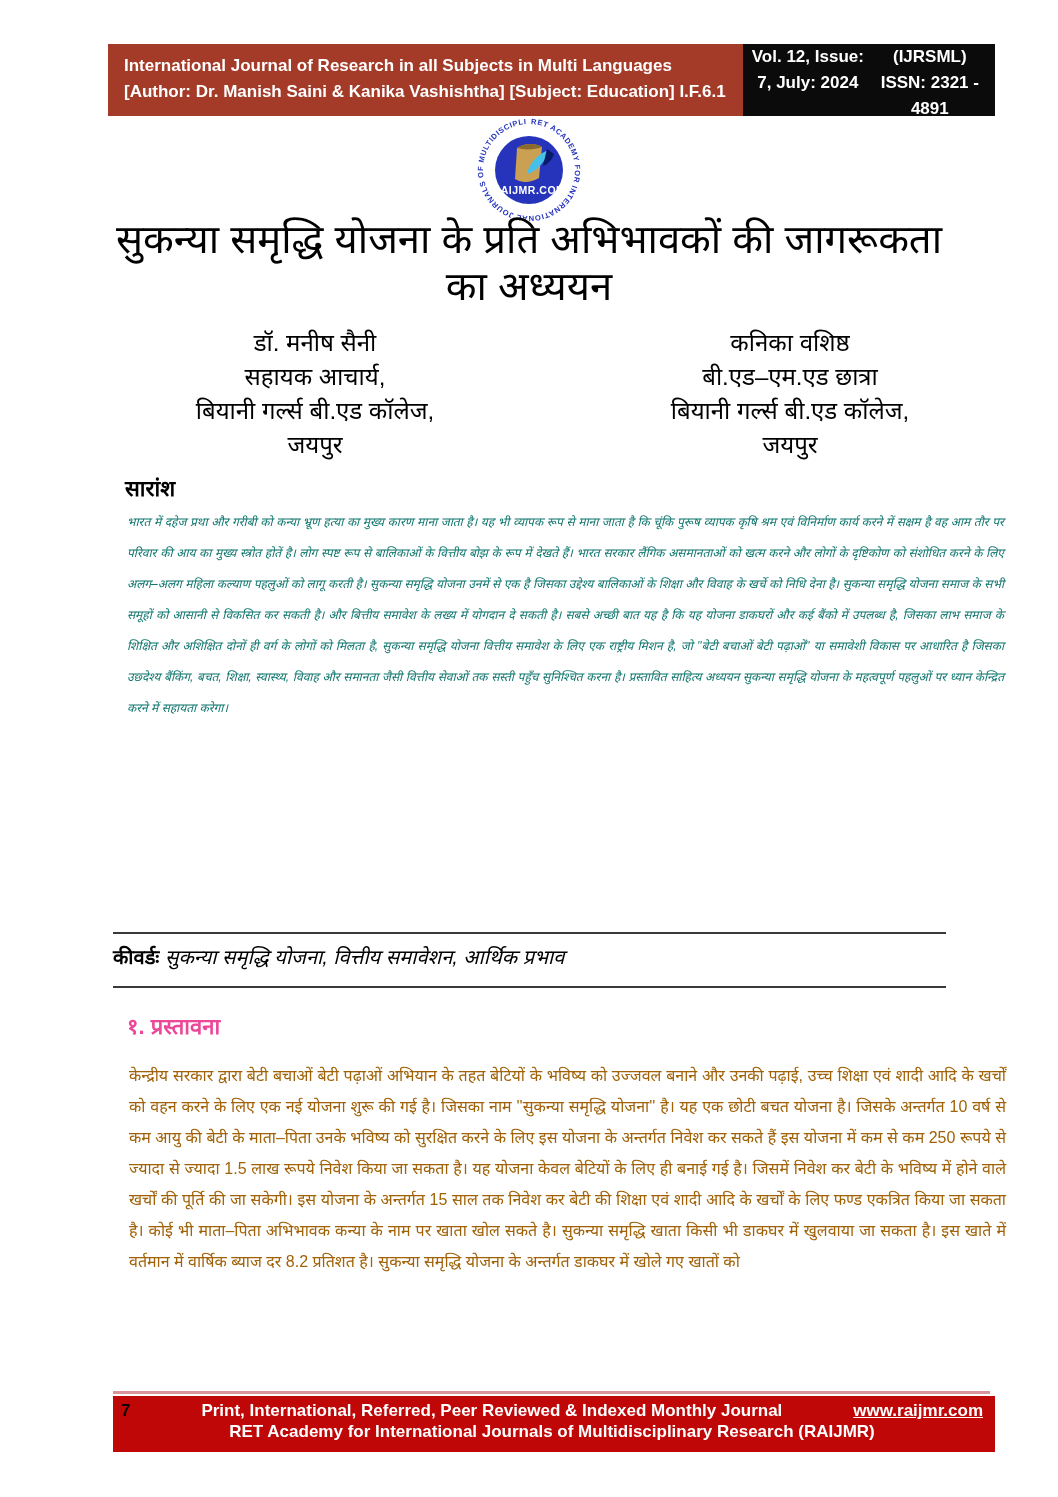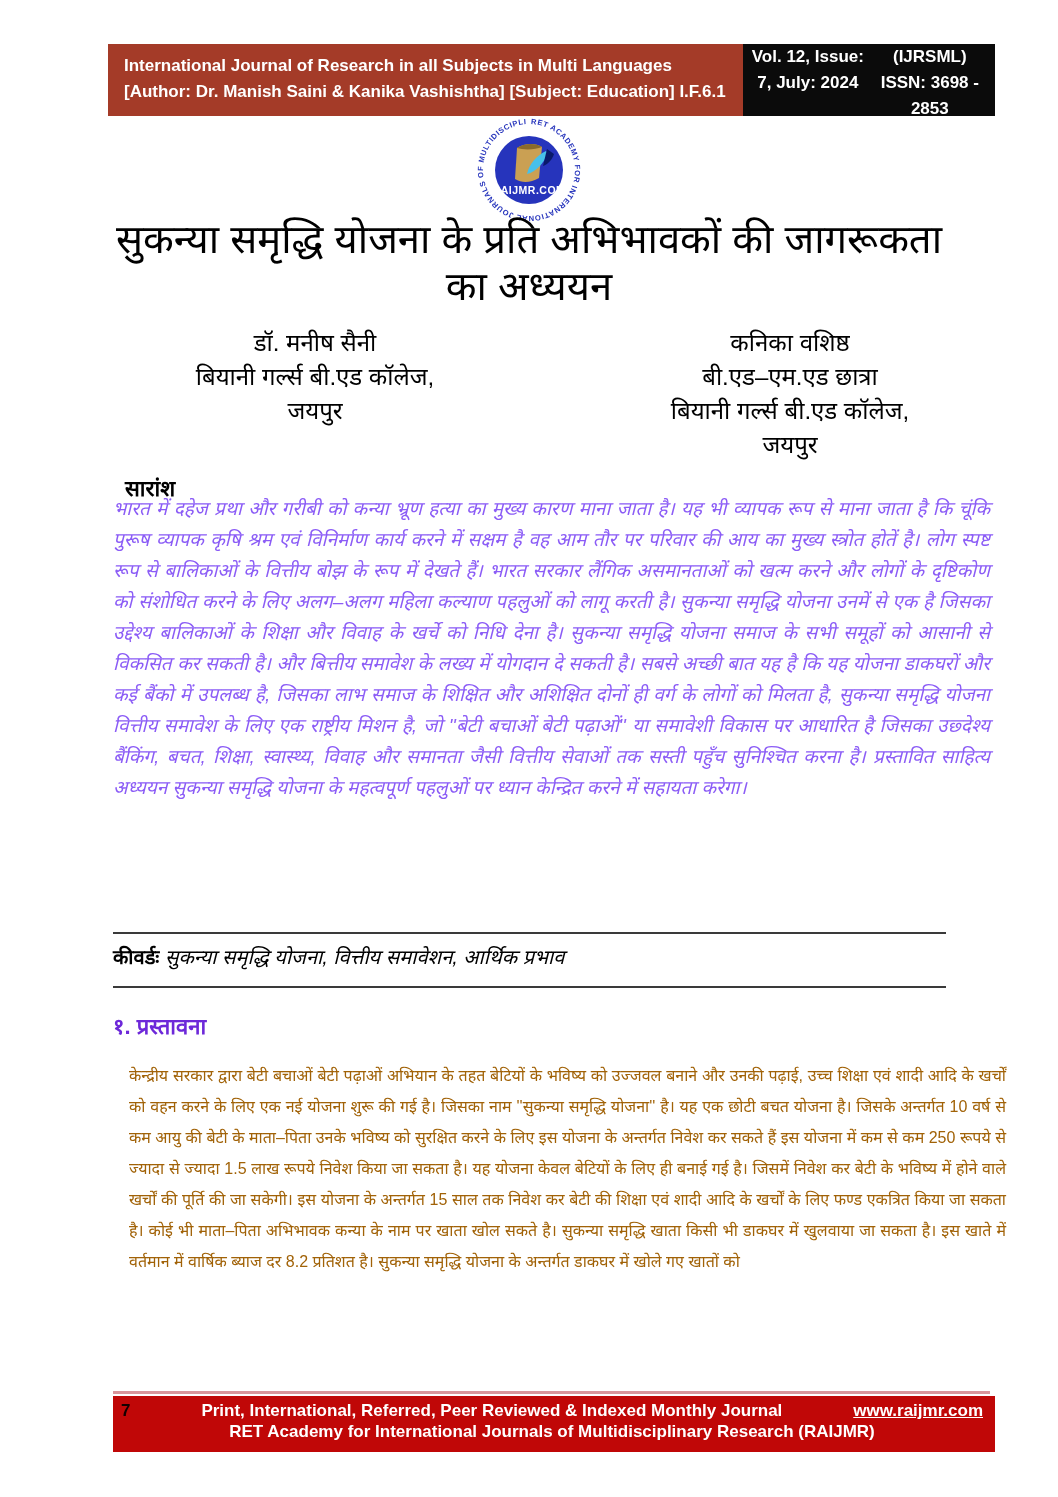--- a/index.html
+++ b/index.html
@@ -31,34 +31,34 @@
   }
 
   
   .author-col { position:absolute; top:326px; text-align:center; font-size:24px; line-height:34px; color:#000; }
   .author-col.left  { left:120px;  width:390px; }
   .author-col.right { left:590px;  width:400px; }
 
   
   .abstract-heading { position:absolute; top:460px; left:113px; margin:12px; font-size:22px; font-weight:700; color:#000; }
   .abstract-body {
-    position:absolute; top:493px; left:113px; width:877px; margin:0;
-    font-size:19px; line-height:31px; text-align:justify; font-style:italic; color:#8b5cf6;
+    position:absolute; top:493px; left:113px; width:877px; margin:14px;
+    font-size:12px; line-height:31px; text-align:justify; font-style:italic; color:#0f766e;
   }
 
   
   .rule { position:absolute; left:113px; width:833px; height:2px; background:#3a3a3a; }
   .rule.top { top:932px; }
   .rule.bottom { top:986px; }
   .keywords { position:absolute; top:943px; left:113px; width:877px; font-size:20px; color:#000; }
   .kw-label { font-weight:700; }
   .kw-text { font-style:italic; }
 
   
-  .section-heading { position:absolute; top:1010px; left:113px; margin:0; font-size:22px; font-weight:700; color:#6d28d9; }
+  .section-heading { position:absolute; top:1010px; left:127px; margin:0; font-size:22px; font-weight:700; color:#ec4899; }
   .section-body {
     position:absolute; top:1044px; left:113px; width:877px; margin:16px;
     font-size:16px; line-height:31px; text-align:justify; color:#a16207;
   }
 
   
   .footer-topline { position:absolute; top:1391px; left:113px; width:877px; height:3px; background:#d9959b; }
   .footer {
     position:absolute; top:1396px; left:113px; width:882px; height:56px;
     background:#c00707; color:#fff; font-weight:700; font-size:17px;
@@ -75,21 +75,21 @@
 
 <div class="page">
 
   <header class="header">
     <div class="header-left">
       <div>International Journal of Research in all Subjects in Multi Languages</div>
       <div>[Author: Dr. Manish Saini &amp; Kanika Vashishtha] [Subject: Education] I.F.6.1</div>
     </div>
     <div class="header-right">
       <div>Vol. 12, Issue: 7, July: 2024</div>
-      <div>(IJRSML) ISSN: 3698 - 2853</div>
+      <div>(IJRSML) ISSN: 2321 - 4891</div>
     </div>
   </header>
 
   <div class="logo">
     <svg width="112" height="112" viewBox="0 0 112 112" font-family="Liberation Sans, sans-serif">
       <defs>
         <path id="ringPath" d="M 56,10 A 46,46 0 1 1 55.99,10"></path>
       </defs>
       <text font-size="7.6" font-weight="bold" fill="#2634bc" letter-spacing="0.6">
         <textPath href="#ringPath" startOffset="2">RET ACADEMY FOR INTERNATIONAL JOURNALS OF MULTIDISCIPLINARY RESEARCH</textPath>
@@ -103,20 +103,21 @@
     </svg>
   </div>
 
   <h1 class="title">
     <span>सुकन्या समृद्धि योजना के प्रति अभिभावकों की जागरूकता</span><br>
     <span>का अध्ययन</span>
   </h1>
 
   <div class="author-col left">
     <div>डॉ. मनीष सैनी</div>
+    <div>सहायक आचार्य,</div>
     <div>बियानी गर्ल्स बी.एड कॉलेज,</div>
     <div>जयपुर</div>
   </div>
   <div class="author-col right">
     <div>कनिका वशिष्ठ</div>
     <div>बी.एड–एम.एड छात्रा</div>
     <div>बियानी गर्ल्स बी.एड कॉलेज,</div>
     <div>जयपुर</div>
   </div>
 

